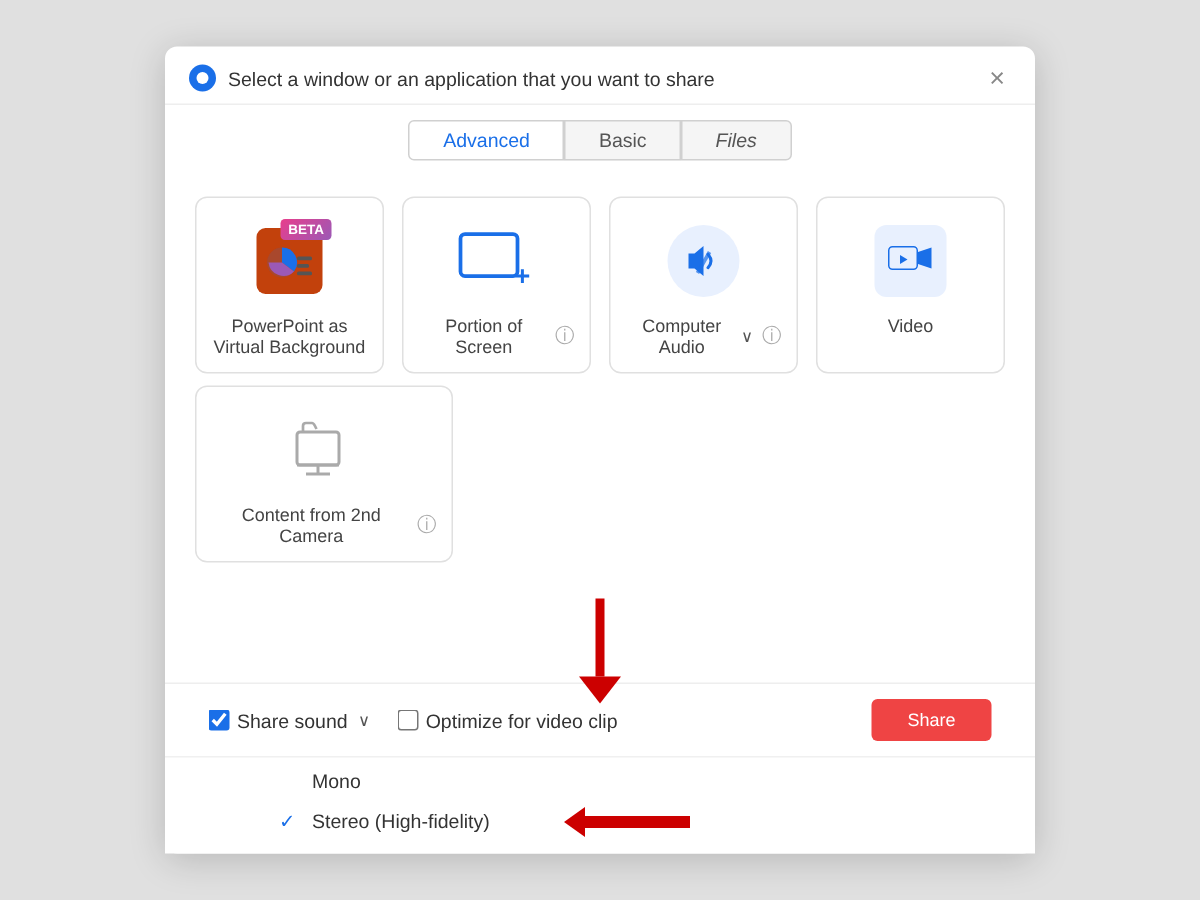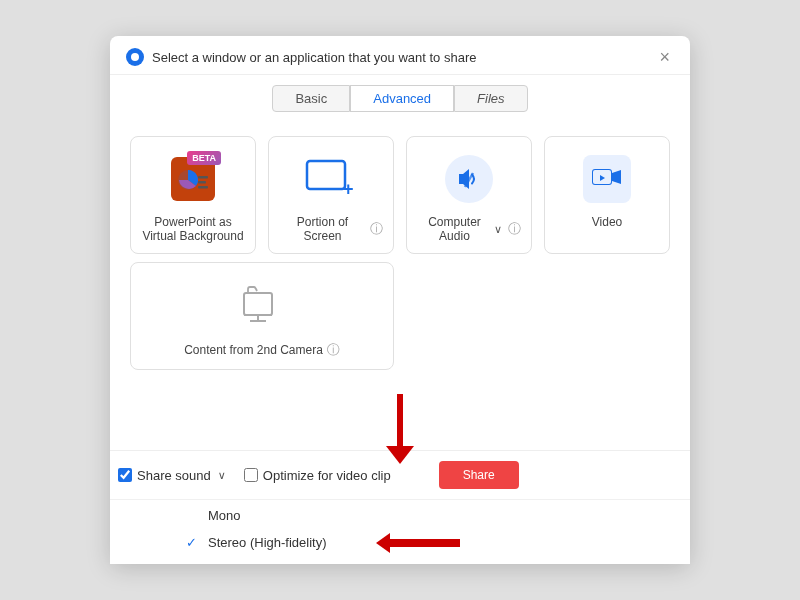--- a/index.html
+++ b/index.html
@@ -88,21 +88,21 @@
       font-weight: 500;
     }
     .items-grid {
       display: grid;
       grid-template-columns: repeat(4, 1fr);
       gap: 12px;
       padding: 16px 20px 8px 20px;
     }
     .items-row2 {
       display: grid;
-      grid-template-columns: repeat(2, 1fr);
+      grid-template-columns: repeat(3, 1fr);
       gap: 12px;
       padding: 0 20px 8px 20px;
     }
     .share-item {
       border: 1px solid #e0e0e0;
       border-radius: 8px;
       padding: 14px 10px 10px 10px;
       display: flex;
       flex-direction: column;
       align-items: center;
@@ -177,25 +177,24 @@
     }
     .dropdown-arrow {
       color: #555;
       font-size: 11px;
       margin: 0 2px;
       cursor: pointer;
     }
     .footer {
       display: flex;
       align-items: center;
-      justify-content: flex-start;
-      padding: 10px 8px;
+      justify-content: space-between;
+      padding: 10px 29px;
       border-top: 1px solid #eee;
       margin-top: auto;
-      gap: 48px;
     }
     .footer-left {
       display: flex;
       align-items: center;
       gap: 16px;
     }
     .checkbox-label {
       display: flex;
       align-items: center;
       gap: 5px;
@@ -257,22 +256,22 @@
 
   <div class="dialog-header">
     <div class="dialog-title-row">
       <div class="zoom-icon"></div>
       <span class="dialog-title">Select a window or an application that you want to share</span>
     </div>
     <button class="close-btn">×</button>
   </div>
 
   <div class="tabs-row">
+    <div class="tab active">Advanced</div>
     <div class="tab">Basic</div>
-    <div class="tab active">Advanced</div>
     <div class="tab">Files</div>
   </div>
 
   <div class="items-grid">
 
     <div class="share-item">
       <div class="share-item-icon">
         <div class="ppt-bg">
           <svg width="38" height="38" viewBox="0 0 38 38">
 

